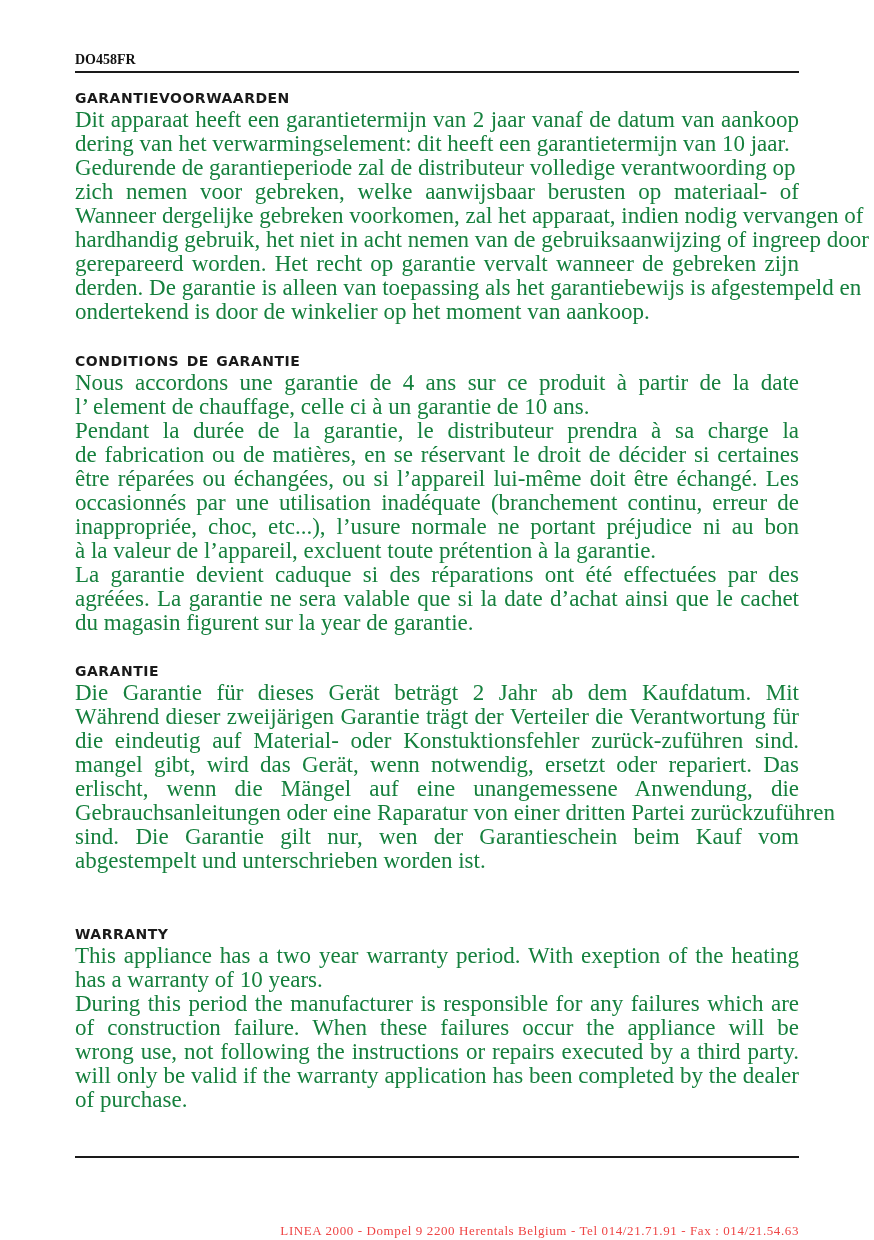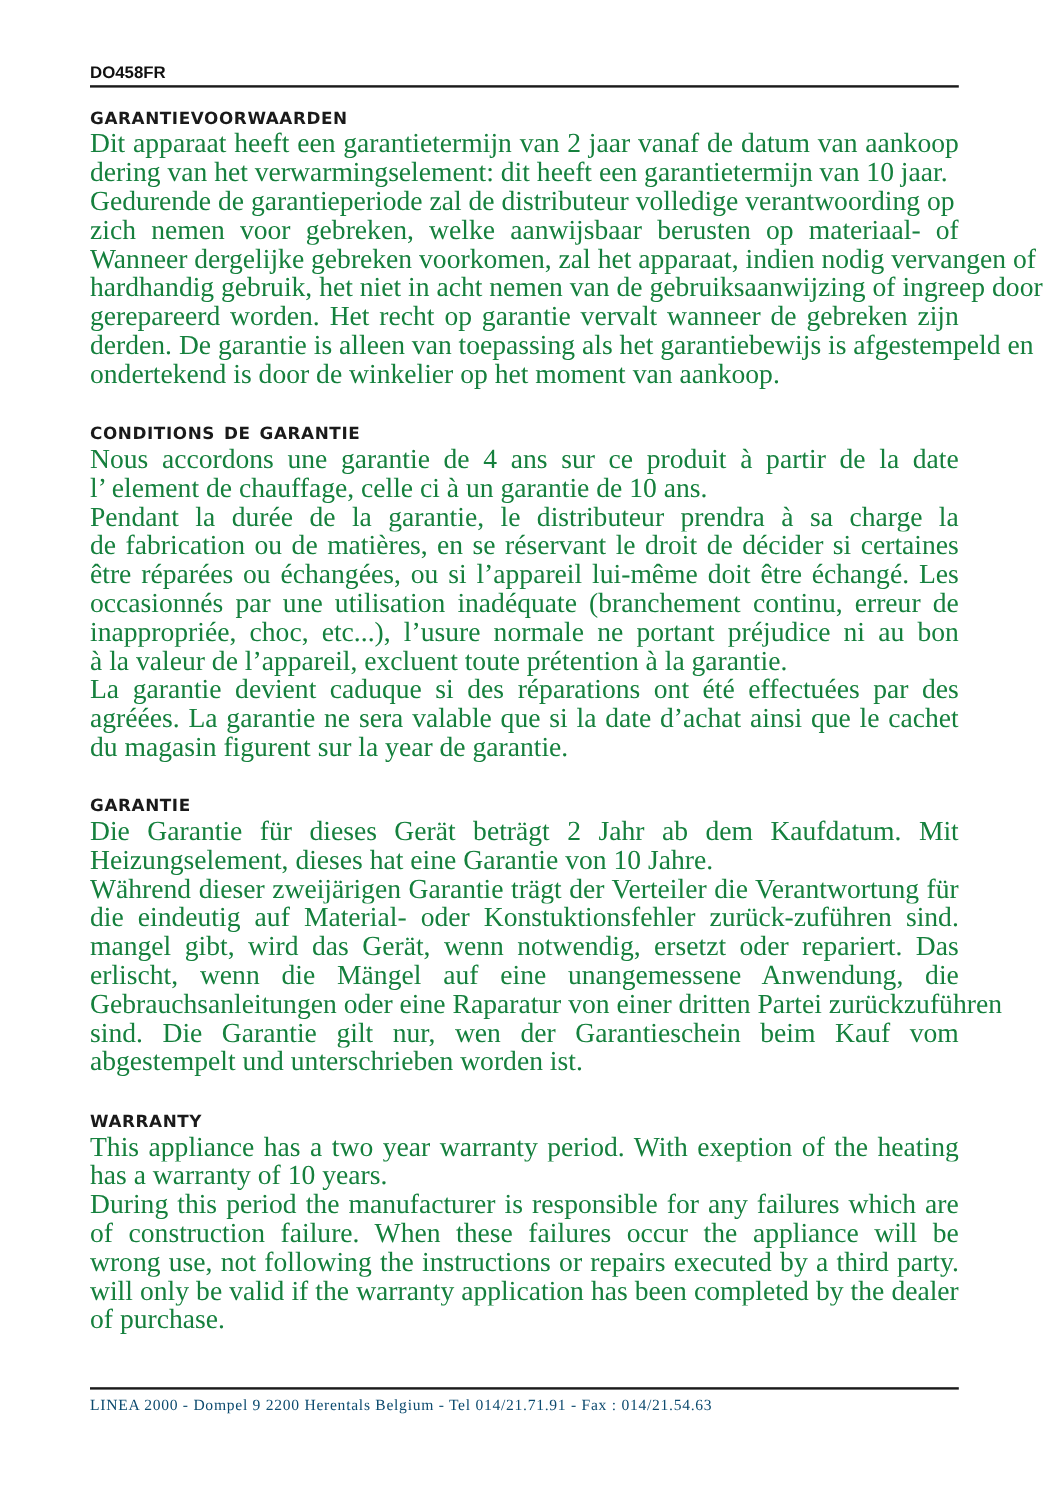--- a/index.html
+++ b/index.html
@@ -1,25 +1,25 @@
 <!DOCTYPE html>
 <html><head>
 <meta charset="utf-8">
 <style>
   html, body { margin: 0; padding: 0; background: #ffffff; }
   body { width: 874px; height: 1240px; position: relative; overflow: hidden; color: #1a1a1a; }
   .page { position: absolute; left: 75px; top: 0; width: 724px; }
-  .doc-code { position: absolute; top: 52px; left: 0; font-family: Liberation Sans, sans-serif; font-weight: bold; font-size: 14px; color: #111; }
+  .doc-code { position: absolute; top: 52px; left: 0; font-family: Liberation Serif, serif; font-weight: bold; font-size: 14px; color: #111; }
   .top-rule { position: absolute; top: 71px; left: 0; width: 724px; height: 2px; background: #1a1a1a; }
   .section { position: absolute; left: 0; width: 724px; }
   .heading { font-family: "DejaVu Sans", sans-serif; font-weight: bold; font-size: 20px; letter-spacing: 0.5px; font-variant: small-caps; color: #1a1a1a; height: 24px; line-height: 24px; text-transform: lowercase; }
   .line { font-family: "Liberation Serif", serif; font-size: 23px; height: 24px; line-height: 24px; white-space: nowrap; color: #15803d; }
   .line.just { text-align: justify; text-align-last: justify; white-space: normal; overflow: hidden; }
   .bottom-rule { position: absolute; top: 1156px; left: 0; width: 724px; height: 2px; background: #1a1a1a; }
-  .footer { position: absolute; top: 1163px; left: 0; width: 724px; text-align: left; font-family: "Liberation Serif", serif; font-size: 13px; letter-spacing: 0.6px; color: #0c4a6e; }
+  .footer { position: absolute; top: 1223px; left: 0; width: 724px; text-align: right; font-family: "Liberation Serif", serif; font-size: 13px; letter-spacing: 0.6px; color: #ef4444; }
 </style>
 </head>
 <body>
 
 <div class="page">
   <div class="doc-code">DO458FR</div>
   <div class="top-rule"></div>
 
   <div class="section" style="top:84px;">
     <div class="heading">GARANTIEVOORWAARDEN</div>
@@ -45,21 +45,20 @@
     <div class="line just">inappropriée, choc, etc...), l’usure normale ne portant préjudice ni au bon fonctionnement ni</div>
     <div class="line">à la valeur de l’appareil, excluent toute prétention à la garantie.</div>
     <div class="line just">La garantie devient caduque si des réparations ont été effectuées par des personnes non</div>
     <div class="line just">agréées. La garantie ne sera valable que si la date d’achat ainsi que le cachet et la signature</div>
     <div class="line">du magasin figurent sur la year de garantie.</div>
   </div>
 
   <div class="section" style="top:657px;">
     <div class="heading">GARANTIE</div>
     <div class="line just">Die Garantie für dieses Gerät beträgt 2 Jahr ab dem Kaufdatum. Mit auszondering des</div>
-    <div class="line">Heizungselement, dieses hat eine Garantie von 10 Jahre.</div>
     <div class="line just">Während dieser zweijärigen Garantie trägt der Verteiler die Verantwortung für Mangel,</div>
     <div class="line just">die eindeutig auf Material- oder Konstuktionsfehler zurück-zuführen sind. Wenn es solche</div>
     <div class="line just">mangel gibt, wird das Gerät, wenn notwendig, ersetzt oder repariert. Das Recht auf Garantie</div>
     <div class="line just">erlischt, wenn die Mängel auf eine unangemessene Anwendung, die Nichtbefolgung der</div>
     <div class="line">Gebrauchsanleitungen oder eine Raparatur von einer dritten Partei zurückzuführen</div>
     <div class="line just">sind. Die Garantie gilt nur, wen der Garantieschein beim Kauf vom Einzelhändler</div>
     <div class="line">abgestempelt und unterschrieben worden ist.</div>
   </div>
 
   <div class="section" style="top:920px;">

